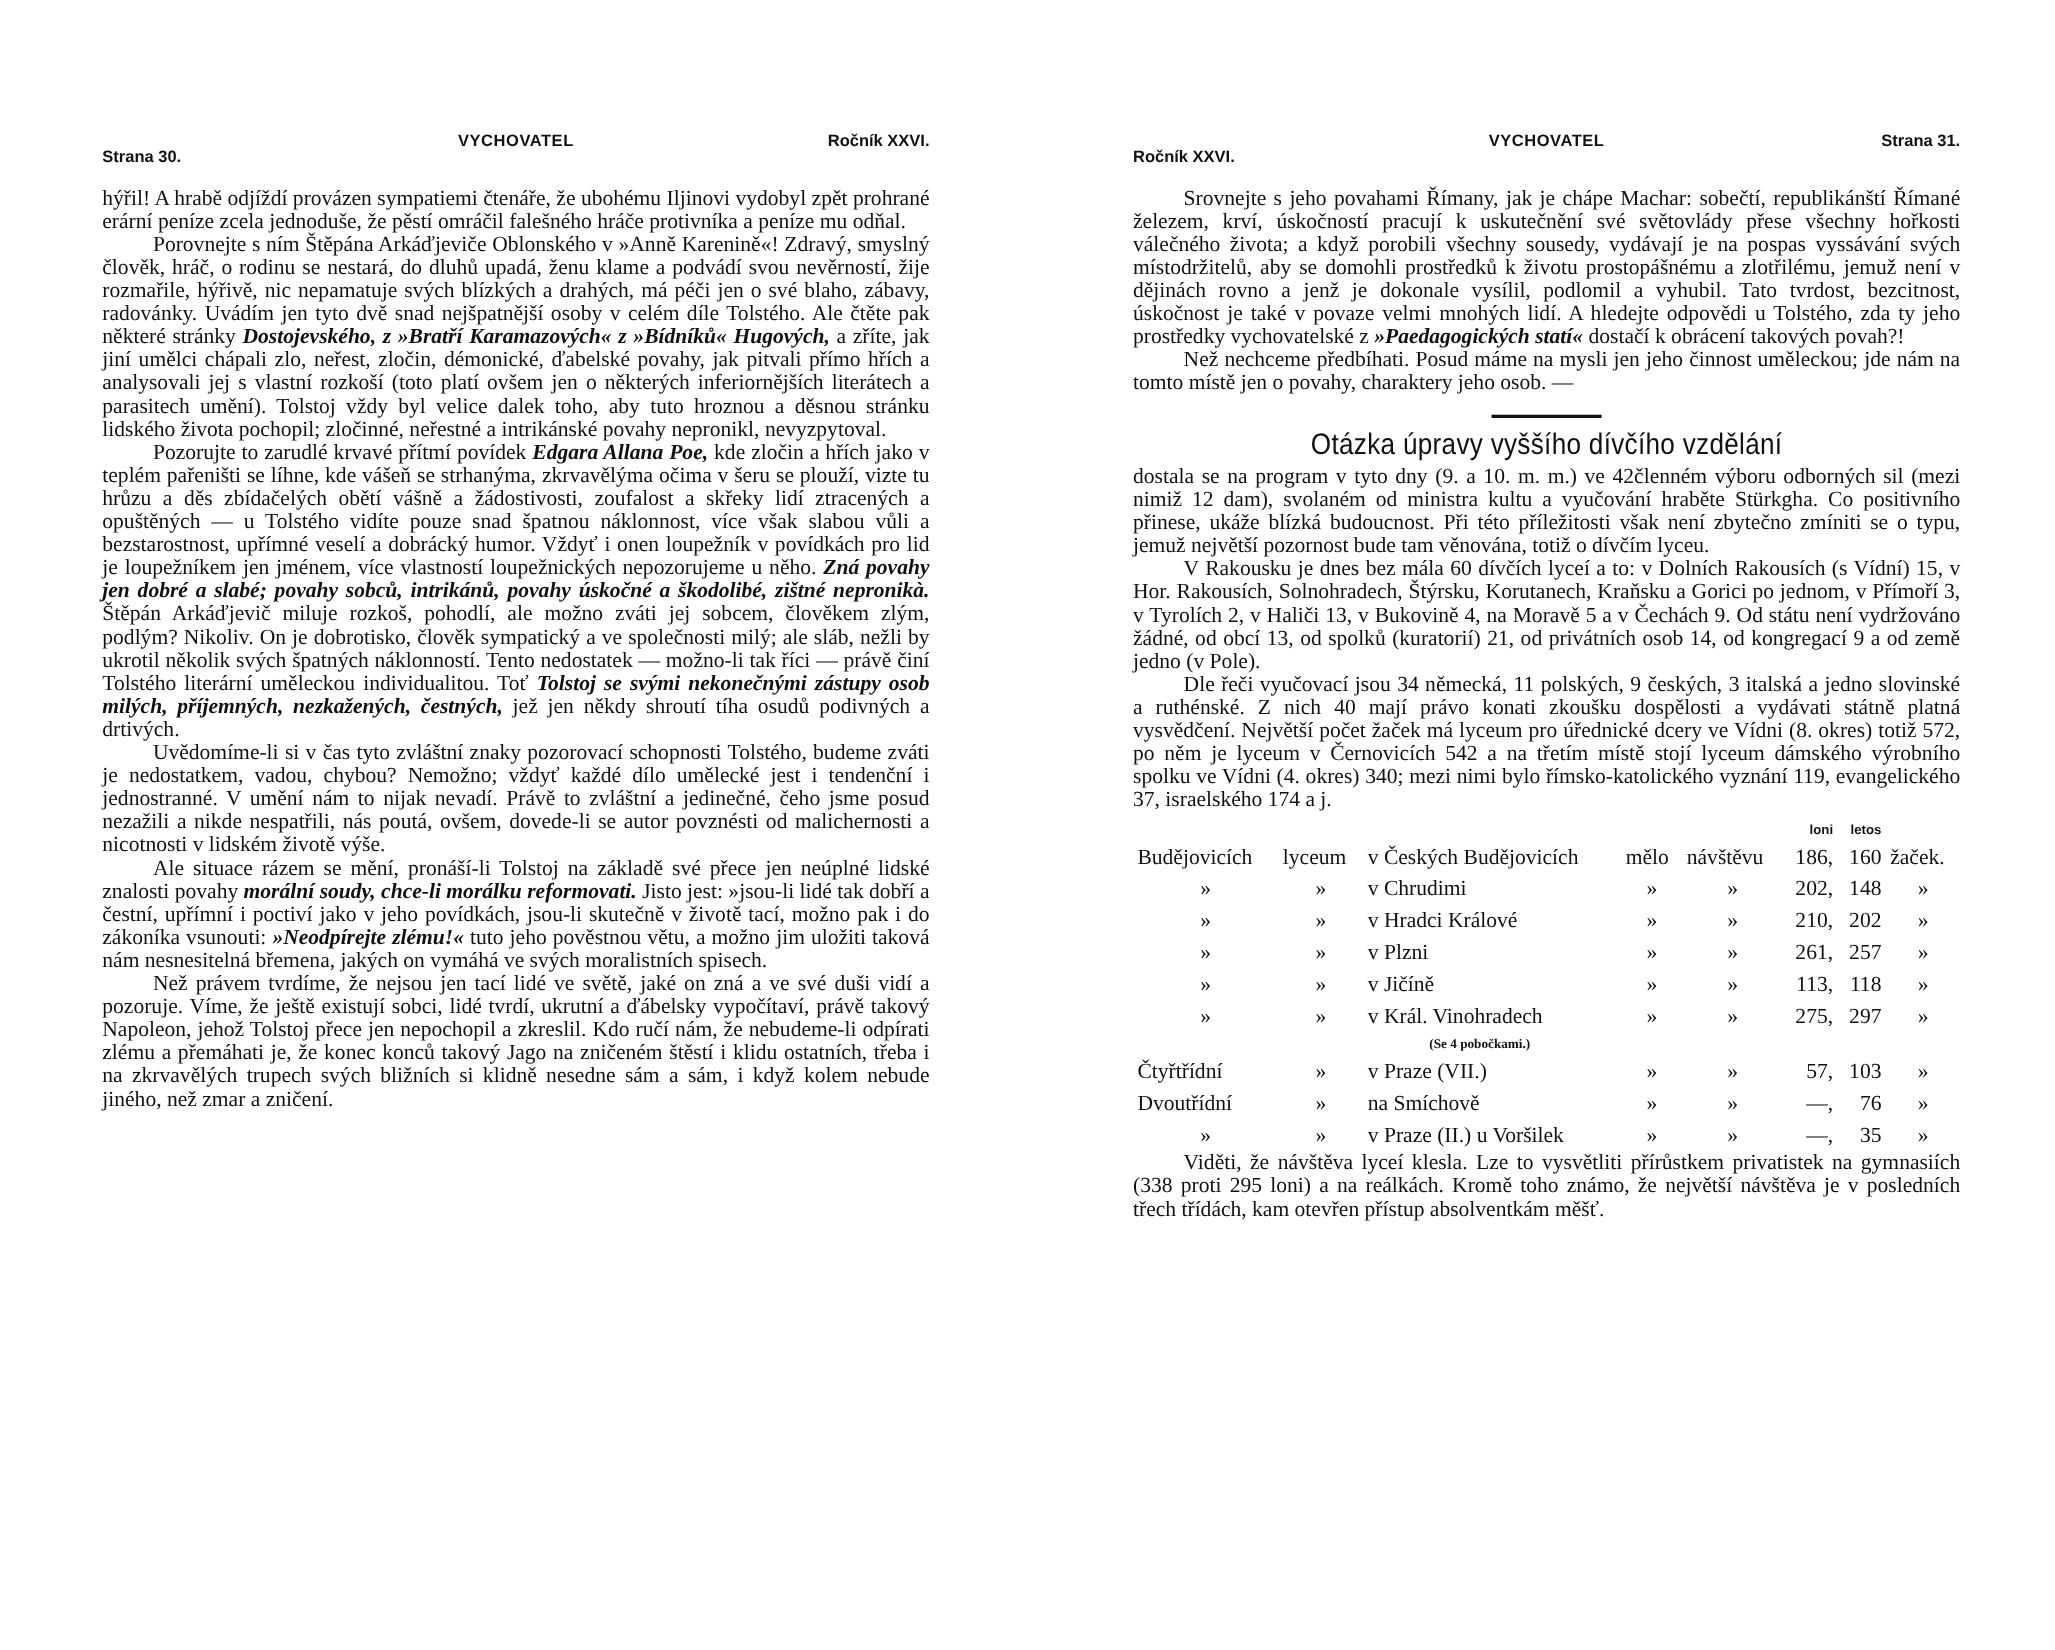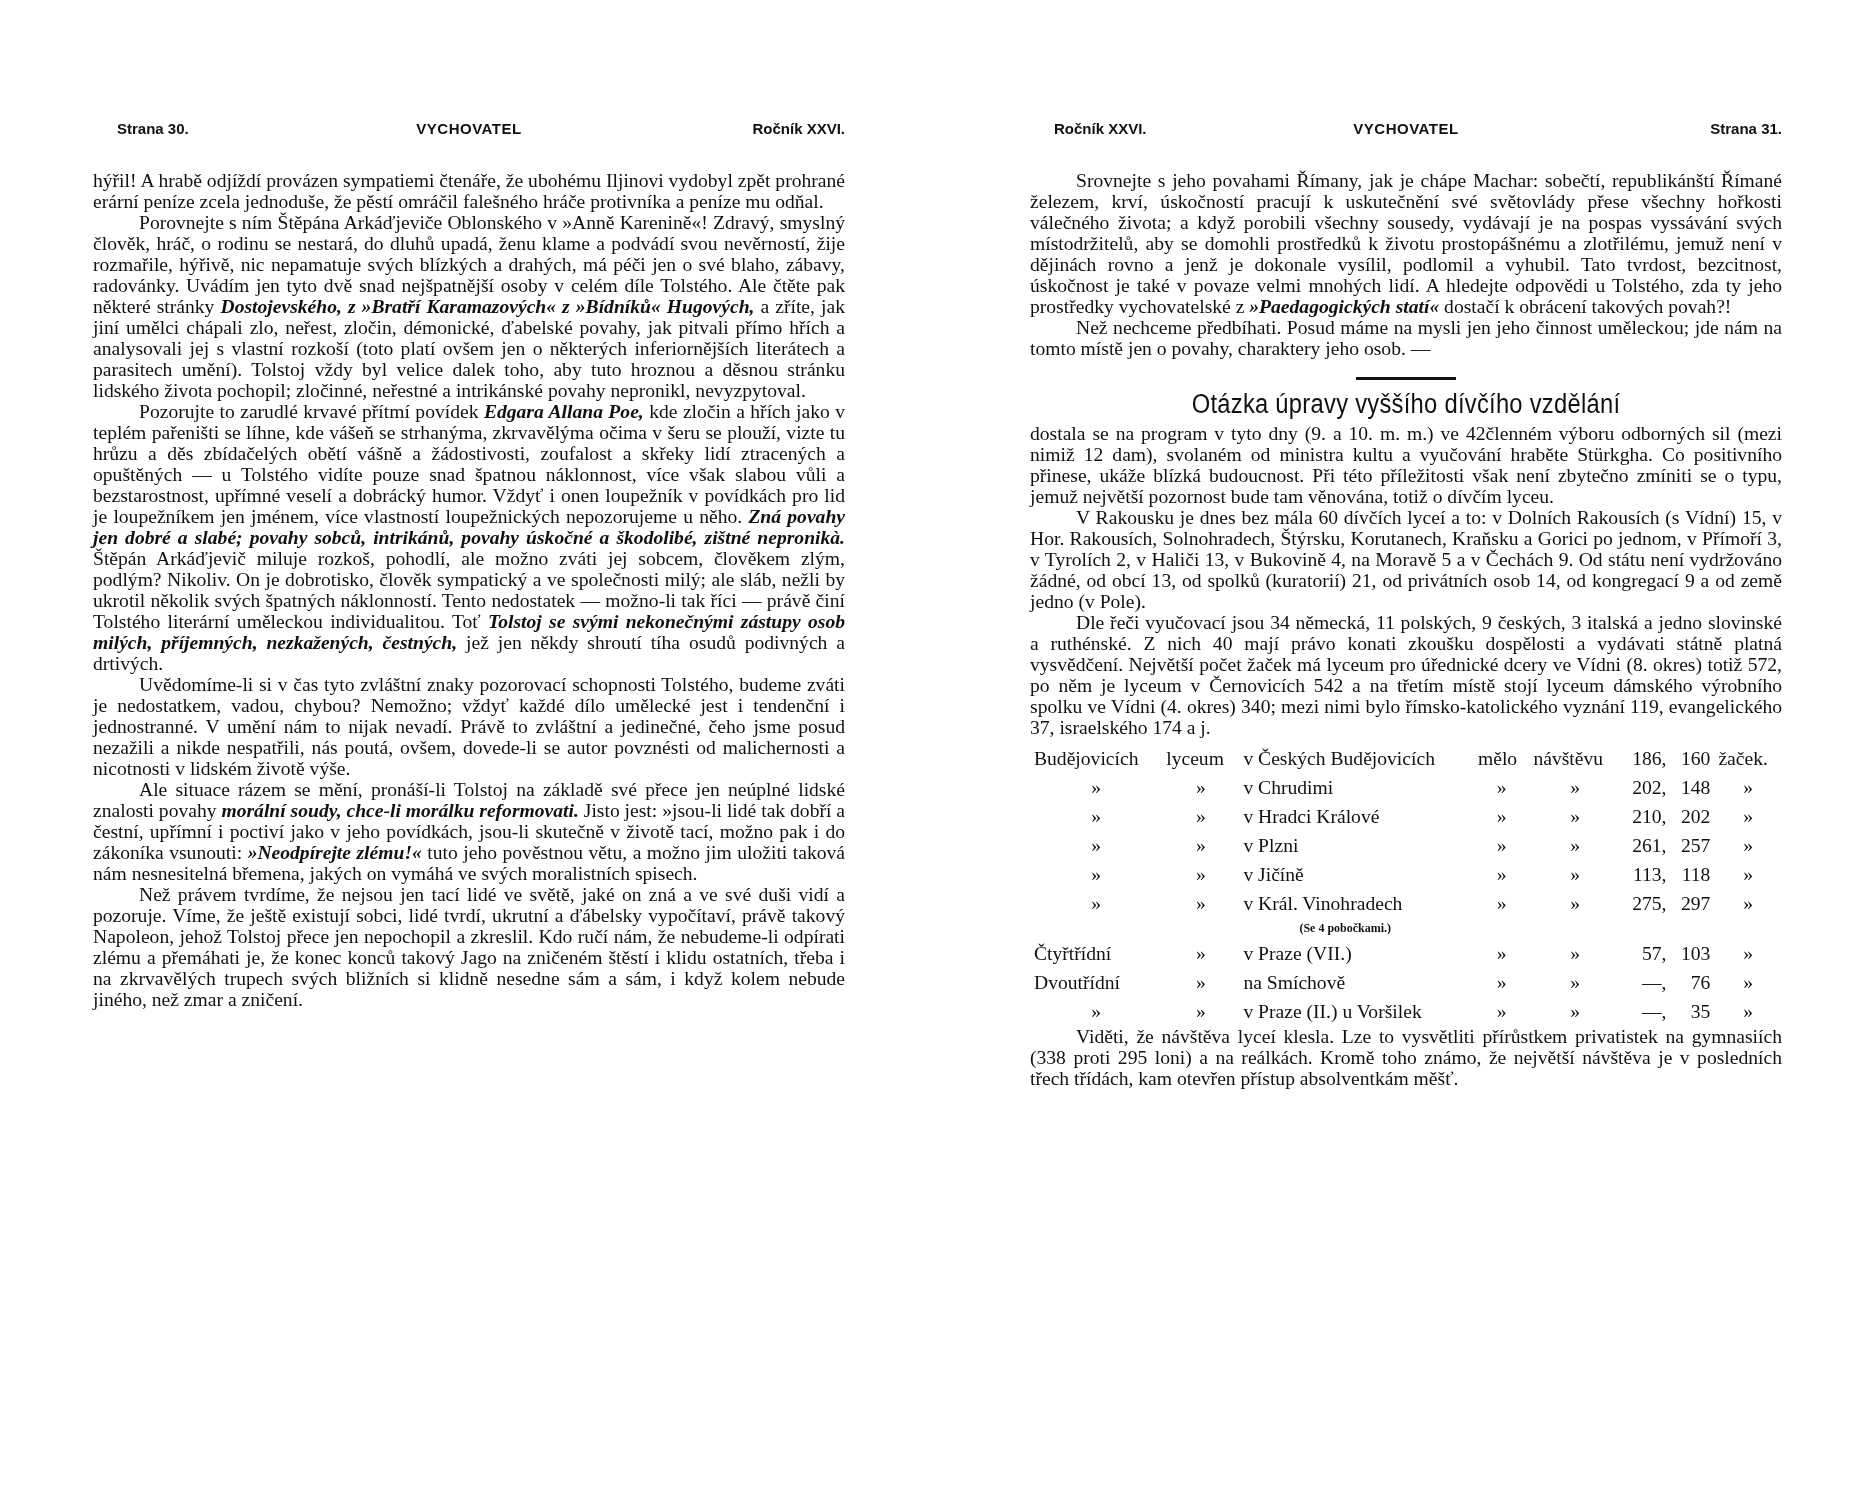--- a/index.html
+++ b/index.html
@@ -1,21 +1,21 @@
 <!DOCTYPE html>
 <html><head>
 <meta charset="utf-8">
 <style>
   html, body { margin:0; padding:0; background:#ffffff; }
   body { width:1868px; height:1500px; position:relative; overflow:hidden; color:#111; font-family:"Liberation Serif", "DejaVu Serif", serif; }
   .page { position:absolute; top:0; }
   #left-page { left:93px; width:752px; }
   #right-page { left:1030px; width:752px; }
   .runhead { position:absolute; top:120px; left:0; right:0; height:22px; font-family:"Liberation Sans", "DejaVu Sans", sans-serif; font-weight:bold; font-size:15px; }
-  .runhead .l { position:absolute; left:0; top:0;margin-left:24px; }
+  .runhead .l { position:absolute; left:0; top:14px; }
   .runhead .c { position:absolute; left:0; right:0; text-align:center; top:0; letter-spacing:0.5px; }
   .runhead .r { position:absolute; right:0; top:0; }
   .body { position:absolute; left:0; right:0; top:170px; font-family:"Liberation Serif", "DejaVu Serif", serif; font-size:19.6px; line-height:21px; text-align:justify; }
   .body p { margin:0; }
   .body p.ind { text-indent:46px; }
   .body em { font-style:italic; font-weight:bold; }
   .right-body { top:170px; }
   .cont { text-align:right; font-size:14px; font-weight:bold; margin-top:1px; }
   .rule { width:100px; height:3px; background:#111; margin:18px auto 14px auto; }
   h2 { font-family:"Liberation Sans", "DejaVu Sans", sans-serif; font-weight:normal; font-size:27px; text-align:center; margin:0 0 8px 0; letter-spacing:0.3px; transform:scaleX(0.88); }
@@ -58,20 +58,30 @@
       </div>
     <div class="rule"></div>
     <h2>Otázka úpravy vyššího dívčího vzdělání</h2>
     <div id="right-after">
         <p><span>dostala se na program v tyto dny (9. a 10. m. m.) ve 42členném výboru odborných sil (mezi nimiž 12 dam), svolaném od ministra kultu a vyučování hraběte Stürkgha. Co positivního přinese, ukáže blízká budoucnost. Při této příležitosti však není zbytečno zmíniti se o typu, jemuž největší pozornost bude tam věnována, totiž o dívčím lyceu.</span></p>
         <p class="ind"><span>V Rakousku je dnes bez mála 60 dívčích lyceí a to: v Dolních Rakousích (s Vídní) 15, v Hor. Rakousích, Solnohradech, Štýrsku, Korutanech, Kraňsku a Gorici po jednom, v Přímoří 3, v Tyrolích 2, v Haliči 13, v Bukovině 4, na Moravě 5 a v Čechách 9. Od státu není vydržováno žádné, od obcí 13, od spolků (kuratorií) 21, od privátních osob 14, od kongregací 9 a od země jedno (v Pole).</span></p>
         <p class="ind"><span>Dle řeči vyučovací jsou 34 německá, 11 polských, 9 českých, 3 italská a jedno slovinské a ruthénské. Z nich 40 mají právo konati zkoušku dospělosti a vydávati státně platná vysvědčení. Největší počet žaček má lyceum pro úřednické dcery ve Vídni (8. okres) totiž 572, po něm je lyceum v Černovicích 542 a na třetím místě stojí lyceum dámského výrobního spolku ve Vídni (4. okres) 340; mezi nimi bylo římsko-katolického vyznání 119, evangelického 37, israelského 174 a j.</span></p>
       </div>
     <table class="stats">
       <tbody id="stats-body">
+          <tr class="hdr">
+            <td></td>
+            <td></td>
+            <td></td>
+            <td></td>
+            <td></td>
+            <td class="num">loni</td>
+            <td class="num">letos</td>
+            <td></td>
+          </tr>
           <tr>
             <td>Budějovicích</td>
             <td>lyceum</td>
             <td>v Českých Budějovicích</td>
             <td>mělo</td>
             <td>návštěvu</td>
             <td class="num">186,</td>
             <td class="num">160</td>
             <td>žaček.</td>
           </tr>

